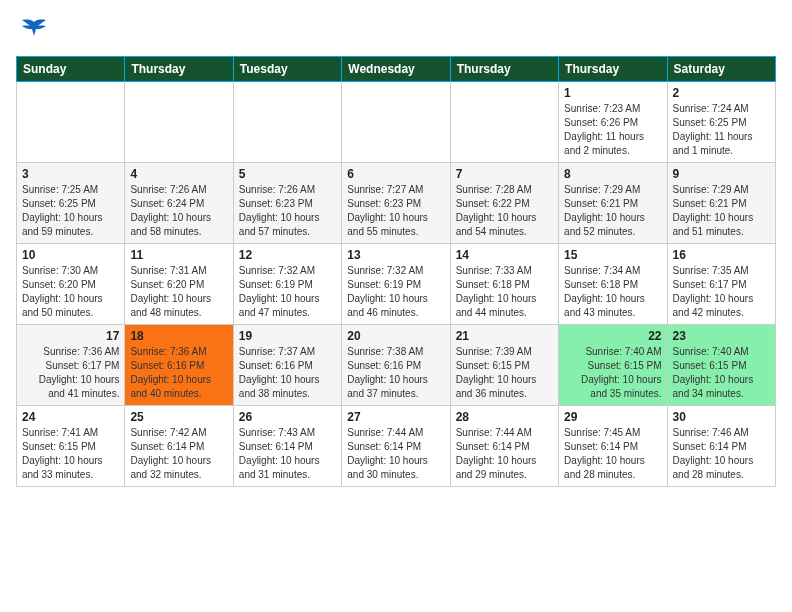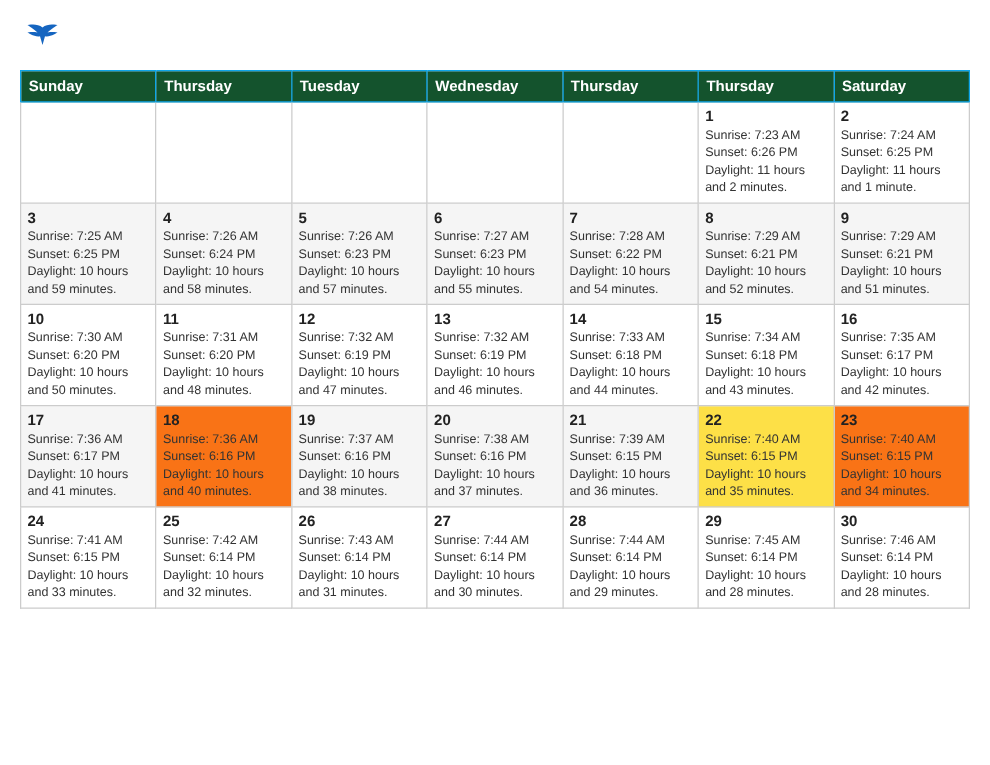--- a/index.html
+++ b/index.html
@@ -176,45 +176,45 @@
         <td>
           <span class="day-num">15</span>
           <div class="day-info">Sunrise: 7:34 AM<br>Sunset: 6:18 PM<br>Daylight: 10 hours and 43 minutes.</div>
         </td>
         <td>
           <span class="day-num">16</span>
           <div class="day-info">Sunrise: 7:35 AM<br>Sunset: 6:17 PM<br>Daylight: 10 hours and 42 minutes.</div>
         </td>
       </tr>
       <tr>
-        <td style="background: rgb(245, 245, 245);">
+        <td style="background: rgb(245, 245, 245); text-align: right;">
           <span class="day-num">17</span>
           <div class="day-info">Sunrise: 7:36 AM<br>Sunset: 6:17 PM<br>Daylight: 10 hours and 41 minutes.</div>
         </td>
         <td style="background: #f97316;">
           <span class="day-num">18</span>
           <div class="day-info">Sunrise: 7:36 AM<br>Sunset: 6:16 PM<br>Daylight: 10 hours and 40 minutes.</div>
         </td>
         <td style="background: rgb(245, 245, 245); margin-top: 40px;">
           <span class="day-num">19</span>
           <div class="day-info">Sunrise: 7:37 AM<br>Sunset: 6:16 PM<br>Daylight: 10 hours and 38 minutes.</div>
         </td>
         <td style="background: rgb(245, 245, 245); margin-top: 48px;">
           <span class="day-num">20</span>
           <div class="day-info">Sunrise: 7:38 AM<br>Sunset: 6:16 PM<br>Daylight: 10 hours and 37 minutes.</div>
         </td>
         <td style="background: rgb(245, 245, 245); margin-top: 16px;">
           <span class="day-num">21</span>
           <div class="day-info">Sunrise: 7:39 AM<br>Sunset: 6:15 PM<br>Daylight: 10 hours and 36 minutes.</div>
         </td>
-        <td style="background: #fde047;">
+        <td style="background: #86efac; text-align: right;">
           <span class="day-num">22</span>
           <div class="day-info">Sunrise: 7:40 AM<br>Sunset: 6:15 PM<br>Daylight: 10 hours and 35 minutes.</div>
         </td>
-        <td style="background: #f97316;">
+        <td style="background: #86efac;">
           <span class="day-num">23</span>
           <div class="day-info">Sunrise: 7:40 AM<br>Sunset: 6:15 PM<br>Daylight: 10 hours and 34 minutes.</div>
         </td>
       </tr>
       <tr>
         <td>
           <span class="day-num">24</span>
           <div class="day-info">Sunrise: 7:41 AM<br>Sunset: 6:15 PM<br>Daylight: 10 hours and 33 minutes.</div>
         </td>
         <td>

